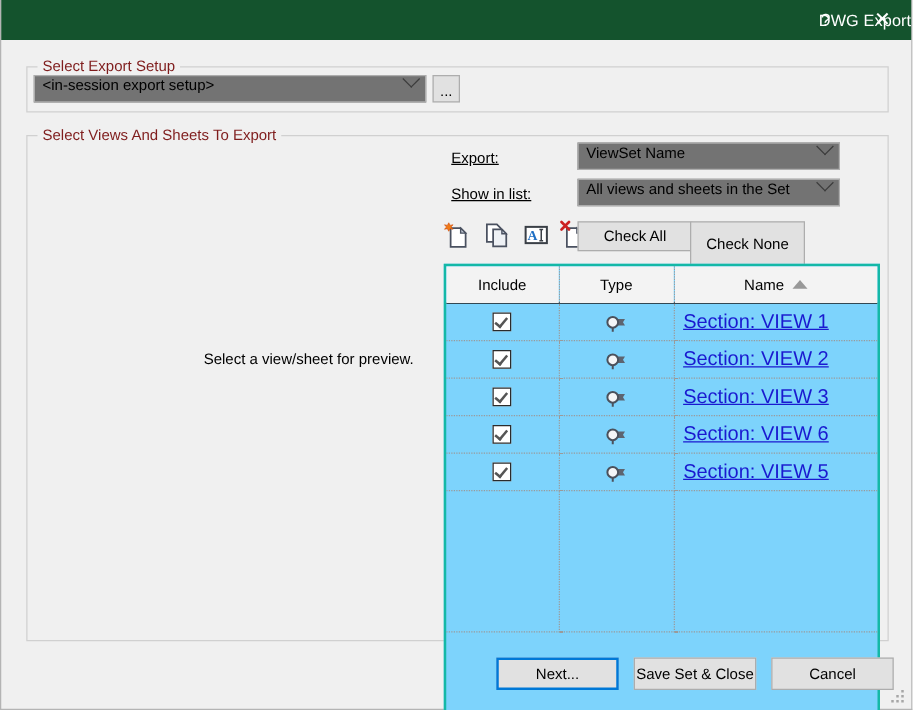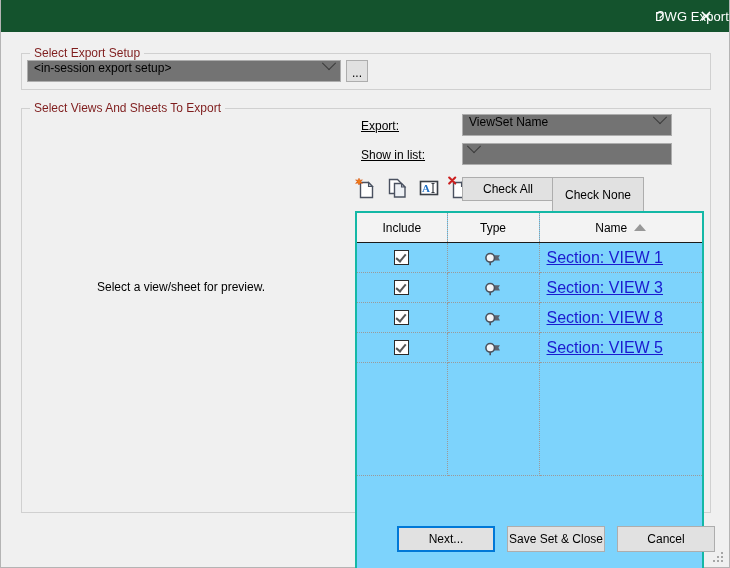--- a/index.html
+++ b/index.html
@@ -118,21 +118,21 @@
     text-decoration: underline;
   }
   #lbl-export { left: 360px; top: 119px; }
   #lbl-show   { left: 360px; top: 148px; }
 
   
   #preview-text {
     position: absolute;
     left: 30px; top: 280px;
     width: 300px;
-    text-align: center;
+    text-align: right;
     font-size: 12px;
     color: #000;
   }
 
   
   .icon-row {
     position: absolute;
     left: 354px; top: 176px;
     display: flex;
     gap: 7px;
@@ -288,20 +288,21 @@
   <div class="form-label" id="lbl-export">Export:</div>
   <div class="combo" id="combo-export">
     <span class="value">ViewSet Name</span>
     <span class="arrow">
         <i class="chev"></i>
       </span>
   </div>
 
   <div class="form-label" id="lbl-show">Show in list:</div>
   <div class="combo" id="combo-show">
+    <span class="value">All views and sheets in the Set</span>
     <span class="arrow">
         <i class="chev"></i>
       </span>
   </div>
 
   <div class="icon-row">
     <span class="icon-btn">
       <svg width="24" height="24" viewBox="0 0 24 24">
         <path d="M5.5 6.5 h8 l4 4 v11 h-12 z" fill="#ffffff" stroke="#4a5160" stroke-width="1.4"></path>
         <path d="M13.5 6.5 v4 h4 z" fill="#c3cbd6" stroke="#4a5160" stroke-width="1.1"></path>
@@ -371,30 +372,39 @@
                 </svg></span></td>
             <td class="name-cell"><span class="view-link">Section: VIEW 1</span></td>
           </tr>
           <tr>
             <td><span class="cbx"></span></td>
             <td><span><svg width="22" height="18" viewBox="0 0 22 18" style="vertical-align:middle">
                   <path d="M10.5 6.2 h7.5 l-1.6 2.6 1.6 2.6 h-7.5 z" fill="#5d6470"></path>
                   <circle cx="8.2" cy="8.8" r="4.3" fill="#f4f5f7" stroke="#4b515c" stroke-width="1.6"></circle>
                   <path d="M8.2 12.9 v3.4" stroke="#4b515c" stroke-width="1.6"></path>
                 </svg></span></td>
-            <td class="name-cell"><span class="view-link">Section: VIEW 3</span></td>
+            <td class="name-cell"><span class="view-link">Section: VIEW 2</span></td>
           </tr>
           <tr>
             <td><span class="cbx"></span></td>
             <td><span><svg width="22" height="18" viewBox="0 0 22 18" style="vertical-align:middle">
                   <path d="M10.5 6.2 h7.5 l-1.6 2.6 1.6 2.6 h-7.5 z" fill="#5d6470"></path>
                   <circle cx="8.2" cy="8.8" r="4.3" fill="#f4f5f7" stroke="#4b515c" stroke-width="1.6"></circle>
                   <path d="M8.2 12.9 v3.4" stroke="#4b515c" stroke-width="1.6"></path>
                 </svg></span></td>
-            <td class="name-cell"><span class="view-link">Section: VIEW 8</span></td>
+            <td class="name-cell"><span class="view-link">Section: VIEW 3</span></td>
+          </tr>
+          <tr>
+            <td><span class="cbx"></span></td>
+            <td><span><svg width="22" height="18" viewBox="0 0 22 18" style="vertical-align:middle">
+                  <path d="M10.5 6.2 h7.5 l-1.6 2.6 1.6 2.6 h-7.5 z" fill="#5d6470"></path>
+                  <circle cx="8.2" cy="8.8" r="4.3" fill="#f4f5f7" stroke="#4b515c" stroke-width="1.6"></circle>
+                  <path d="M8.2 12.9 v3.4" stroke="#4b515c" stroke-width="1.6"></path>
+                </svg></span></td>
+            <td class="name-cell"><span class="view-link">Section: VIEW 6</span></td>
           </tr>
           <tr>
             <td><span class="cbx"></span></td>
             <td><span><svg width="22" height="18" viewBox="0 0 22 18" style="vertical-align:middle">
                   <path d="M10.5 6.2 h7.5 l-1.6 2.6 1.6 2.6 h-7.5 z" fill="#5d6470"></path>
                   <circle cx="8.2" cy="8.8" r="4.3" fill="#f4f5f7" stroke="#4b515c" stroke-width="1.6"></circle>
                   <path d="M8.2 12.9 v3.4" stroke="#4b515c" stroke-width="1.6"></path>
                 </svg></span></td>
             <td class="name-cell"><span class="view-link">Section: VIEW 5</span></td>
           </tr>

